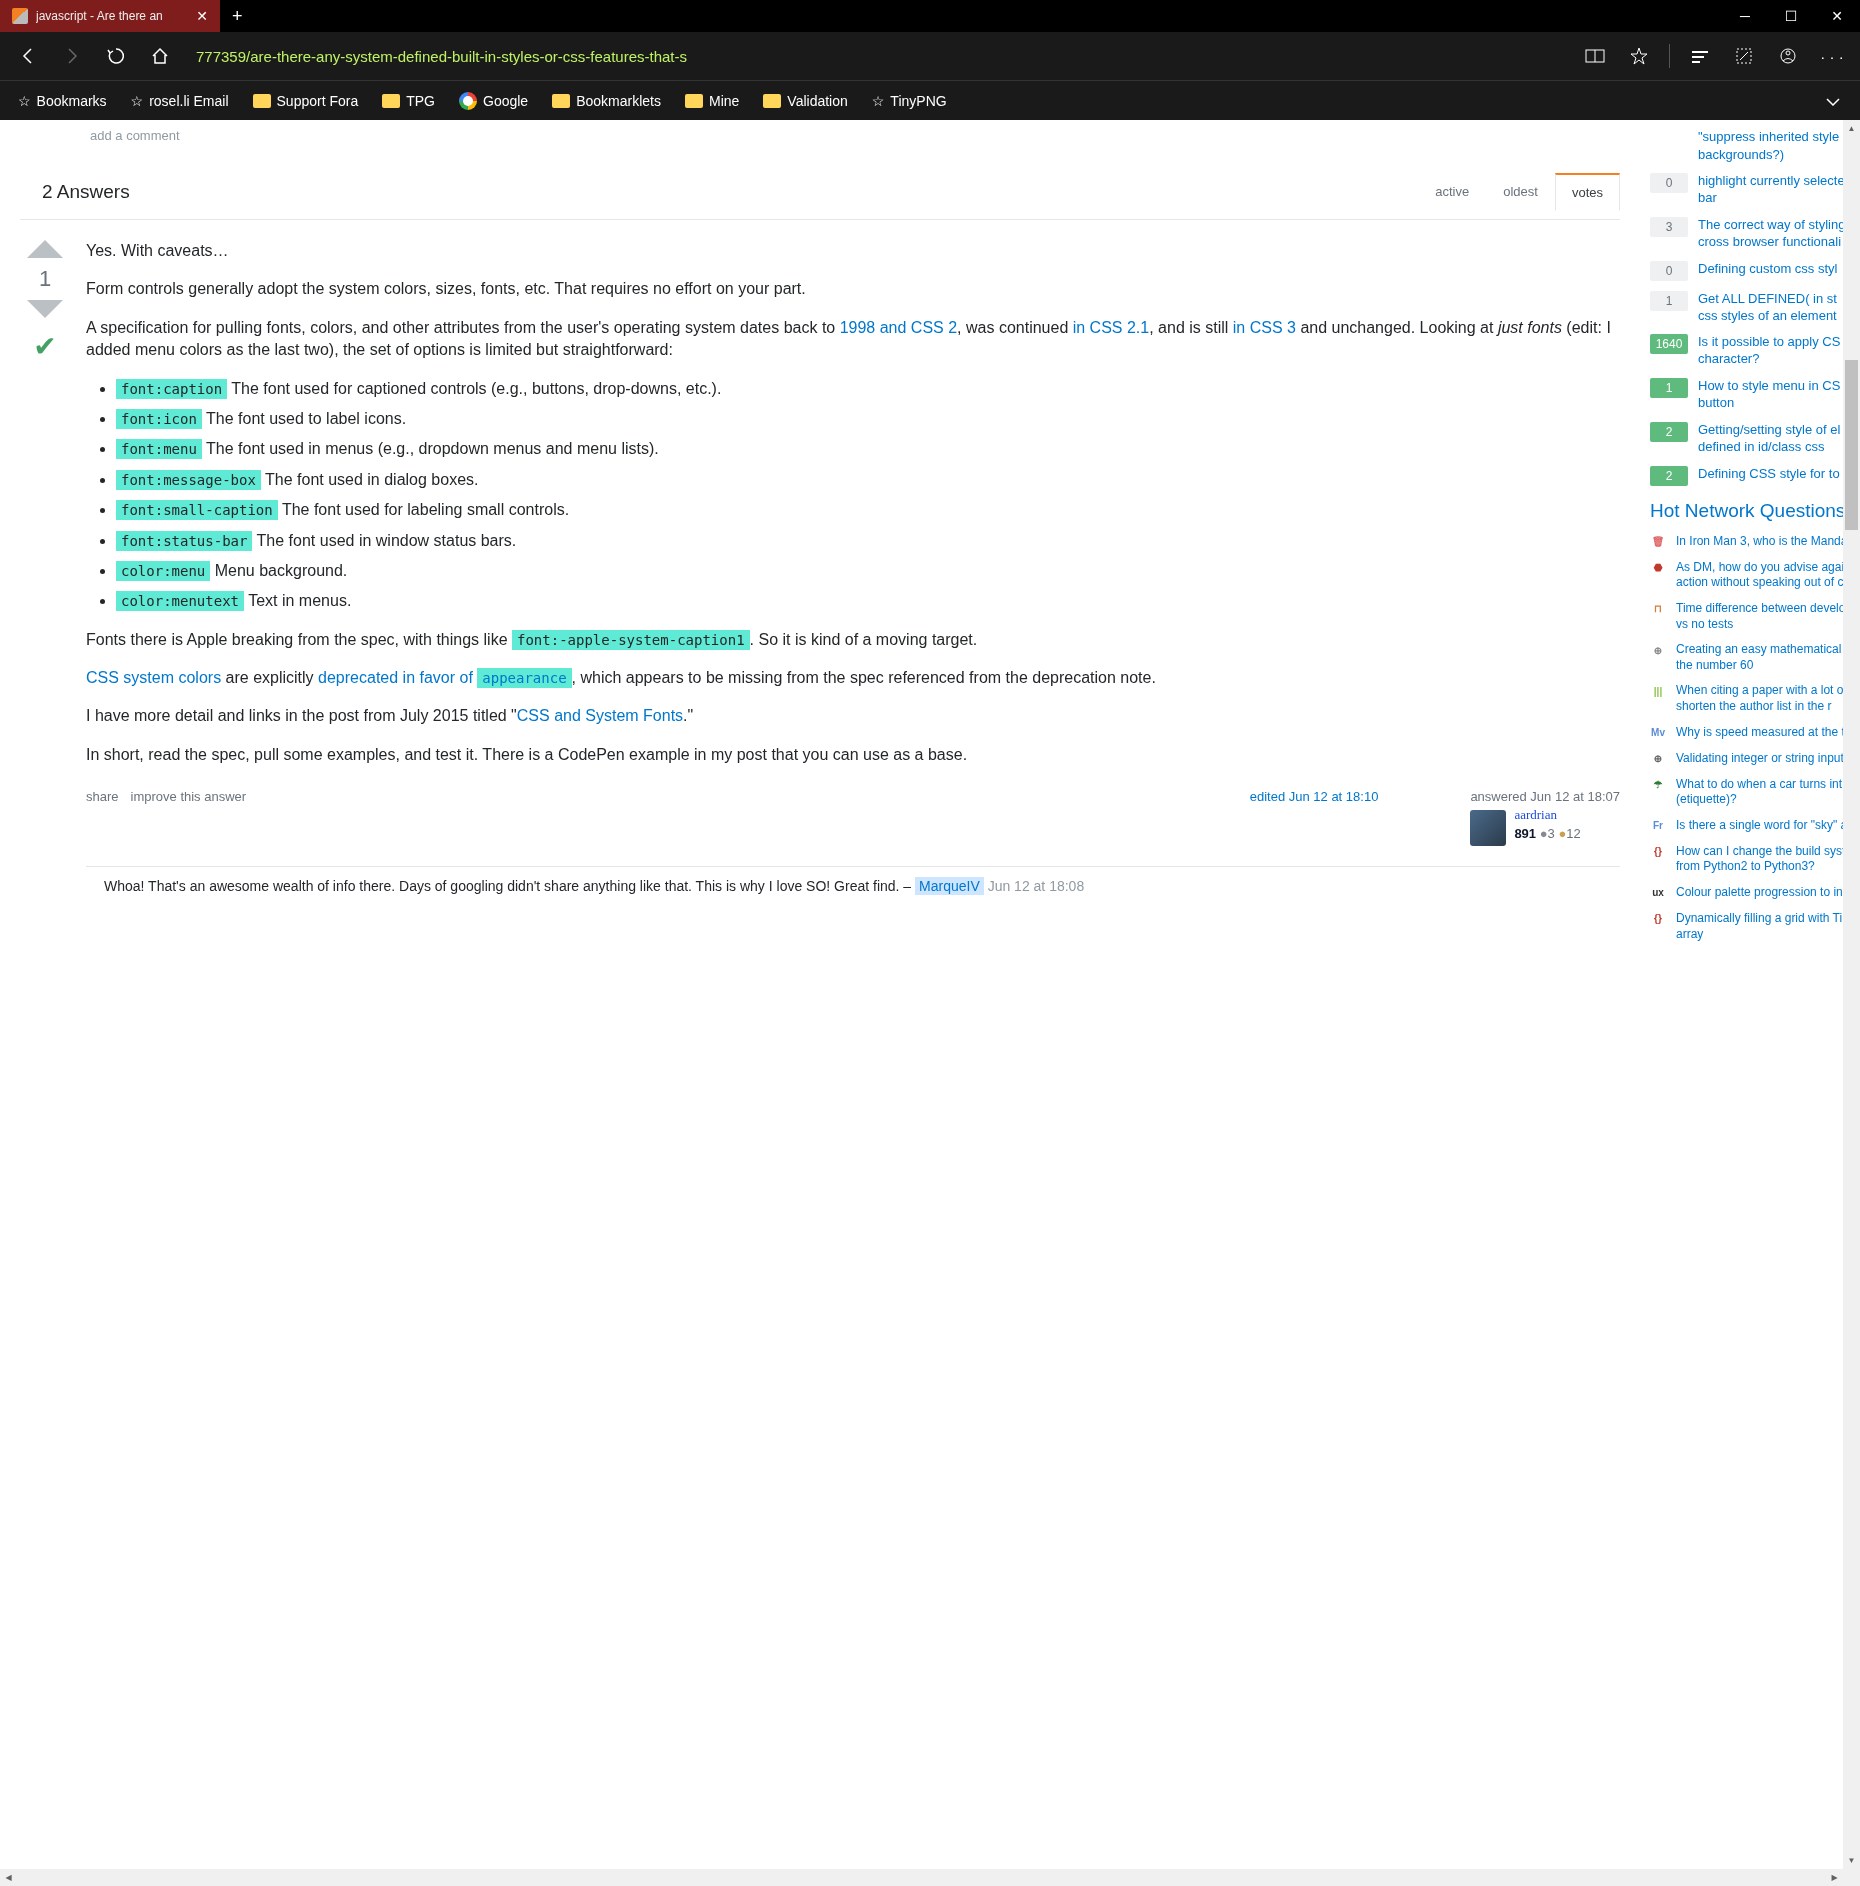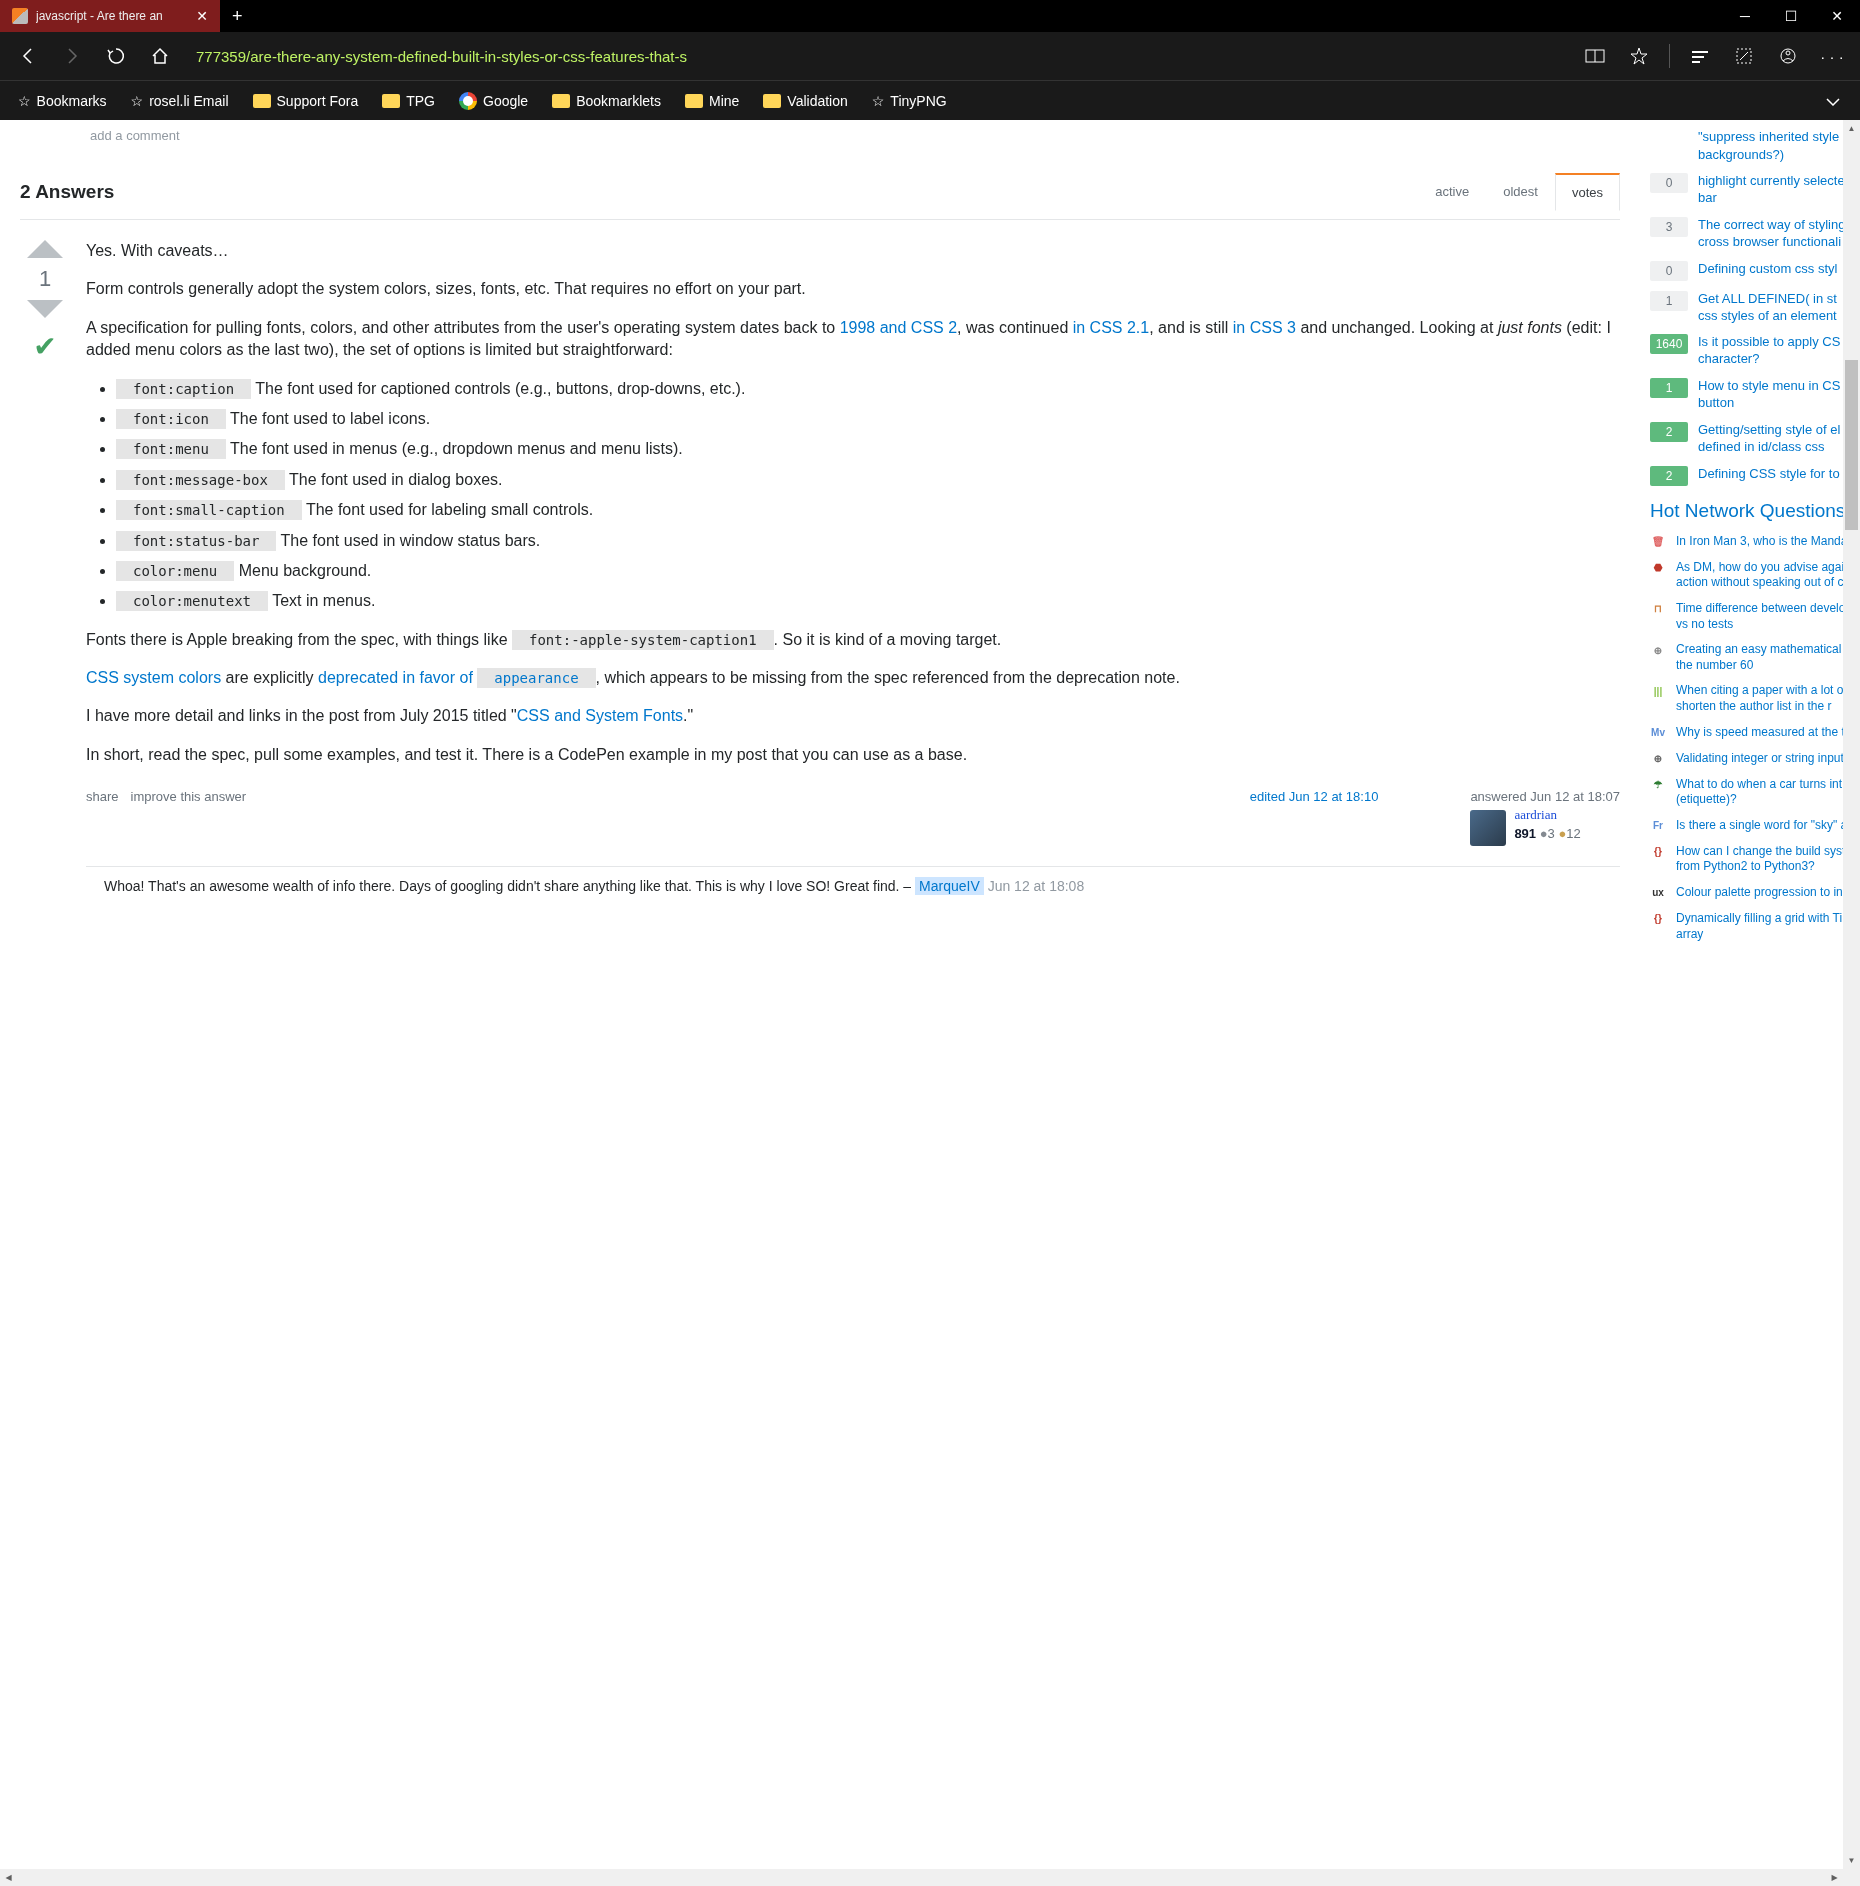--- a/index.html
+++ b/index.html
@@ -20,37 +20,37 @@
 .bm { display: flex; align-items: center; gap: 6px; padding: 0 10px; color: #fff; font-size: 14px; height: 32px; }
 .bm-star { color: #fff; }
 .bm-folder { width: 18px; height: 14px; background: #ffd659; border-radius: 2px; }
 .bm-g { width: 18px; height: 18px; border-radius: 50%; background: conic-gradient(#ea4335 0 90deg, #fbbc05 90deg 180deg, #34a853 180deg 270deg, #4285f4 270deg); position: relative; }
 .bm-g::after { content: ''; position: absolute; inset: 4px; background: #fff; border-radius: 50%; }
 .bm-chev { margin-left: auto; padding: 0 12px; color: #fff; }
 .content { display: flex; height: calc(100vh - 120px); overflow: hidden; position: relative; }
 .main { flex: 1; padding: 8px 20px 8px 20px; overflow-y: auto; }
 .addcomment { color: #9199a1; font-size: 13px; margin-left: 70px; margin-bottom: 30px; }
 .ansheader { display: flex; align-items: center; border-bottom: 1px solid #e4e6e8; padding-bottom: 8px; }
-.ansheader h2 { font-size: 19px; font-weight: bold; flex: 1; }
+.ansheader h2 { font-size: 19px; font-weight: normal; flex: 1; margin-left: 22px; }
 .sorttabs { display: flex; }
 .sorttab { padding: 10px 16px; color: #6a737c; font-size: 13px; border: 1px solid transparent; }
 .sorttab.active { border: 1px solid #e4e6e8; border-top: 2px solid #f48024; border-bottom-color: #fff; color: #3b4045; }
 .answer { display: flex; margin-top: 20px; }
 .votes { width: 50px; text-align: center; }
 .arrow-up { width: 0; height: 0; border-left: 18px solid transparent; border-right: 18px solid transparent; border-bottom: 18px solid #bbc0c4; margin: 0 auto 8px; }
 .arrow-down { width: 0; height: 0; border-left: 18px solid transparent; border-right: 18px solid transparent; border-top: 18px solid #bbc0c4; margin: 8px auto 12px; }
 .votecount { font-size: 22px; color: #6a737c; }
 .check { color: #45a163; font-size: 28px; }
 .ansbody { flex: 1; padding-left: 16px; font-size: 16px; line-height: 1.4; }
 .ansbody p { margin-bottom: 16px; }
 .ansbody a { color: #07c; }
 .ansbody em { font-style: italic; }
 .ansbody ul { margin: 0 0 16px 30px; }
 .ansbody li { margin-bottom: 8px; list-style: disc; }
-code { background: #e5e5e5; padding: 2px 17px; font-family: Consolas, monospace; font-size: 14px; }
+code { background: #5eead4; padding: 2px 5px; font-family: Consolas, monospace; font-size: 14px; }
 .postmenu { display: flex; font-size: 13px; color: #6a737c; gap: 12px; padding: 6px 0 20px; border-bottom: 1px solid #e4e6e8; }
 .postmenu .edited { color: #07c; margin-left: auto; margin-right: 80px; }
 .usercard { font-size: 13px; }
 .usercard .when { color: #6a737c; }
 .usercard .av { width: 36px; height: 36px; background: linear-gradient(135deg, #4a6a8a, #2b3b4b); border-radius: 3px; float: left; margin-right: 8px; margin-top: 4px; }
 .usercard .uname { color: #1d4ed8; font-family: Liberation Serif, serif; }
 .usercard .rep { color: #6a737c; }
 .usercard .rep b { color: #0f172a; }
 .badge-s { color: #848a91; }
 .badge-b { color: #c9a050; }

